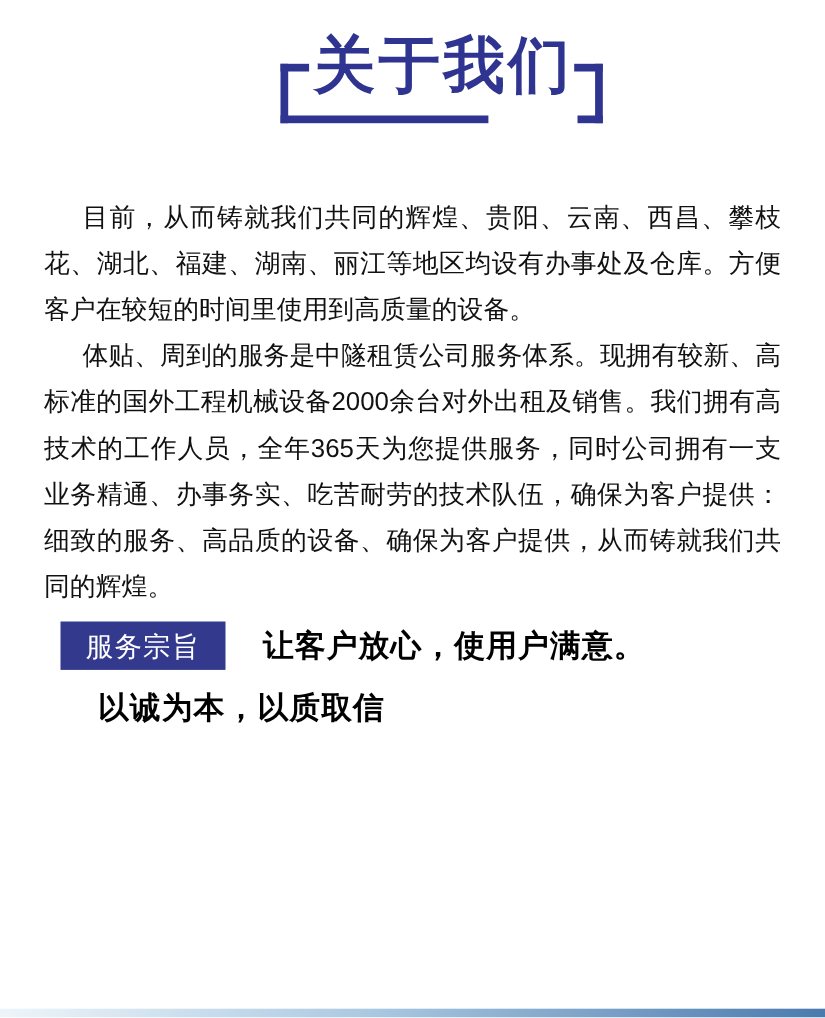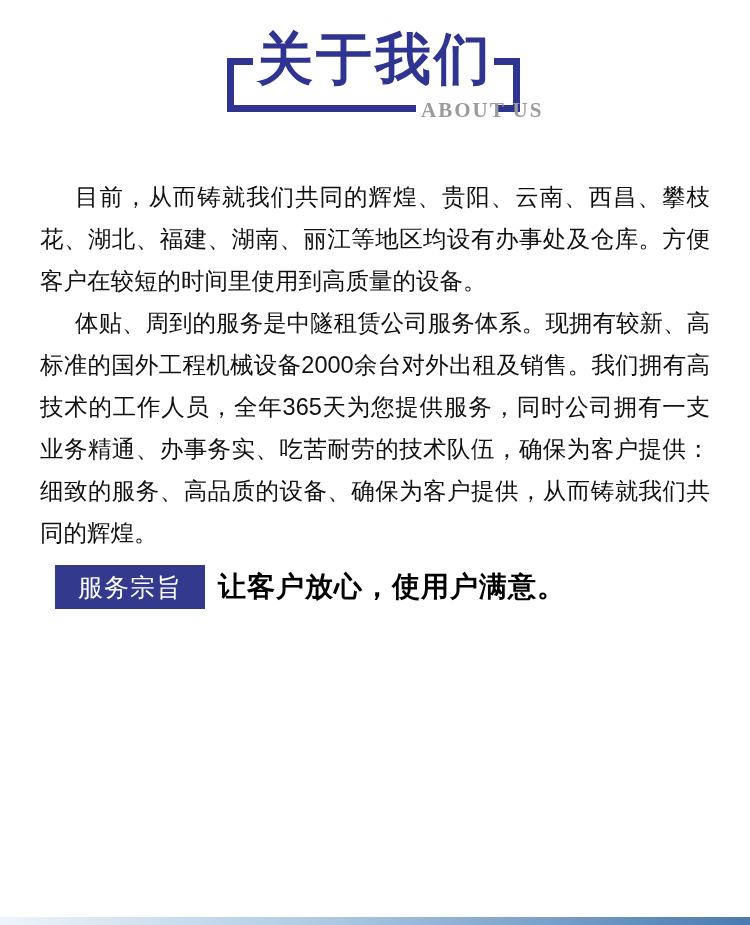--- a/index.html
+++ b/index.html
@@ -11,21 +11,21 @@
     --footer-gradient-right:#4a7aae;
   }
   *{margin:0;padding:0;box-sizing:border-box;}
   html,body{background:#ffffff;}
   body{
     width:750px;height:925px;
     position:relative;overflow:hidden;
     font-family:"Liberation Sans","DejaVu Sans",sans-serif;
   }
   
-  .header{position:relative;width:628px;height:130px;}
+  .header{position:relative;width:628px;height:130px;margin-left:28px;}
   .page-title{
     position:absolute;top:22px;left:0;width:750px;
     text-align:center;
     font-size:56px;font-weight:900;letter-spacing:3px;
     color:var(--accent-blue,#2e3490);
   }
   .bracket{position:absolute;background:var(--accent-blue,#2e3490);}
   .lb-top   {left:227px;top:58px;width:26px;height:7px;}
   .lb-vert  {left:227px;top:58px;width:7px;height:54px;}
   .underline{left:227px;top:105px;width:189px;height:7px;}
@@ -51,21 +51,21 @@
   .highlights{margin:11px 0 0 55px;}
   .highlight-row{display:flex;align-items:center;margin-bottom:16px;}
   .highlight-badge{
     width:150px;height:44px;flex:0 0 150px;
     background:var(--label-blue,#333a8e);
     color:#ffffff;font-size:25px;font-weight:400;
     display:flex;align-items:center;justify-content:center;
     letter-spacing:1px;
   }
   .highlight-text{
-    margin-left:13px;
+    margin-left:34px;
     font-size:28px;font-weight:700;color:#000000;
     letter-spacing:1px;
   }
   
   .footer-bar{
     position:absolute;left:0;bottom:0;width:750px;height:8px;
     background:linear-gradient(90deg,
       var(--footer-gradient-left,#eef5fa) 0%,
       #aac8e1 45%,
       var(--footer-gradient-right,#4a7aae) 100%);
@@ -75,30 +75,30 @@
 <body>
 
 <div class="header">
   <div class="page-title">关于我们</div>
   <div class="bracket lb-top"></div>
   <div class="bracket lb-vert"></div>
   <div class="bracket underline"></div>
   <div class="bracket rb-top"></div>
   <div class="bracket rb-vert"></div>
   <div class="bracket rb-bot"></div>
-  <div class="subtitle">ABOUT US</div>
 </div>
 
 <div class="about">
   <p>目前，从而铸就我们共同的辉煌、贵阳、云南、西昌、攀枝花、湖北、福建、湖南、丽江等地区均设有办事处及仓库。方便客户在较短的时间里使用到高质量的设备。</p>
   <p>体贴、周到的服务是中隧租赁公司服务体系。现拥有较新、高标准的国外工程机械设备2000余台对外出租及销售。我们拥有高技术的工作人员，全年365天为您提供服务，同时公司拥有一支业务精通、办事务实、吃苦耐劳的技术队伍，确保为客户提供：细致的服务、高品质的设备、确保为客户提供，从而铸就我们共同的辉煌。</p>
 </div>
 
 <div class="highlights">
   <div class="highlight-row">
     <div class="highlight-badge">服务宗旨</div>
     <div class="highlight-text">让客户放心，使用户满意。</div>
   </div>
   <div class="highlight-row">
+    <div class="highlight-text">以诚为本，以质取信</div>
   </div>
 </div>
 
 <div class="footer-bar"></div>
 
 </body></html>

